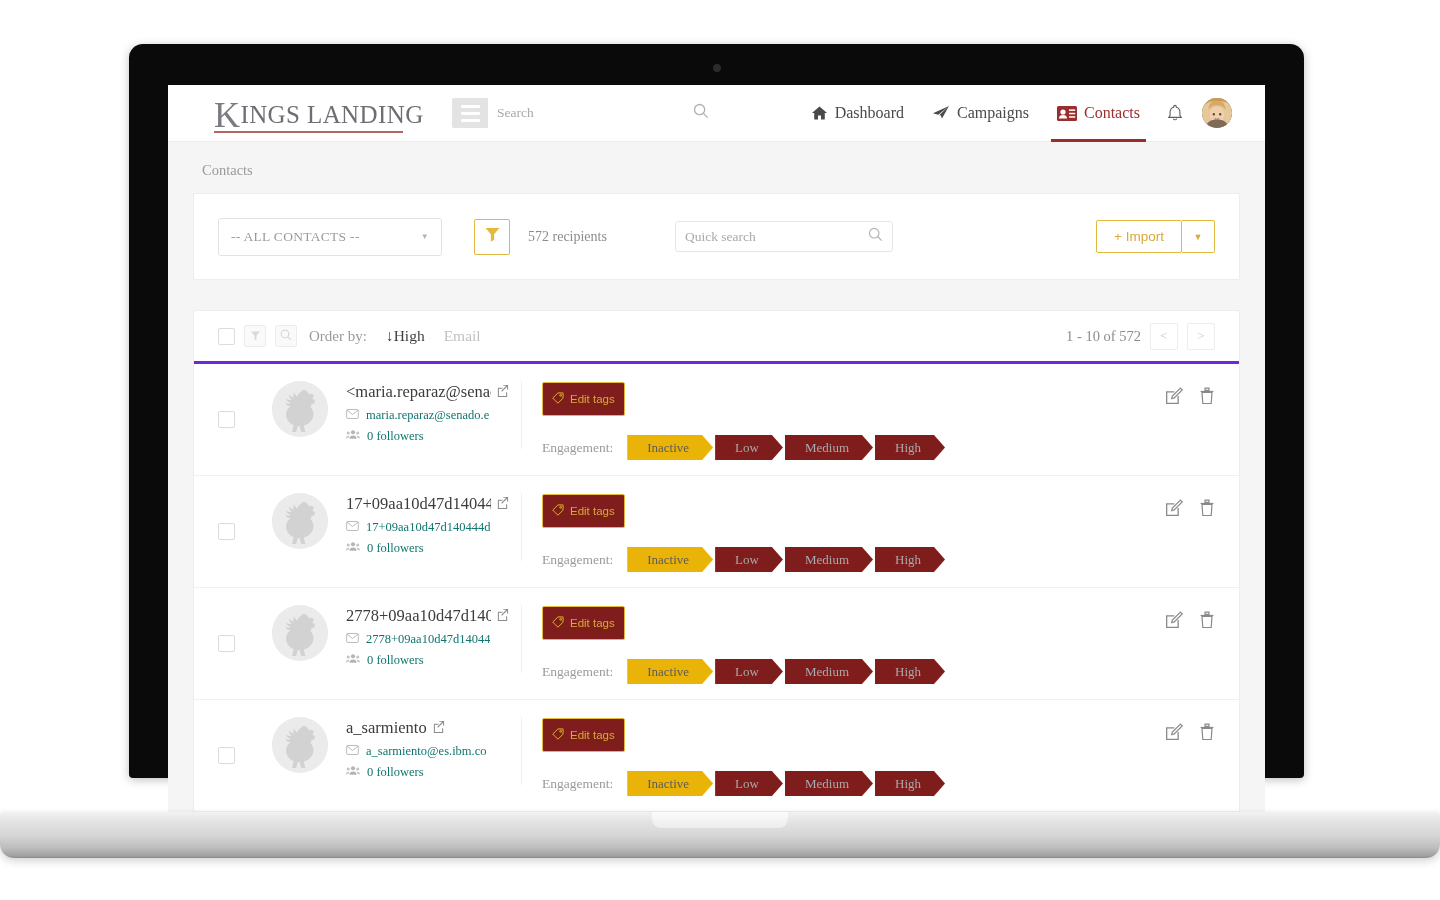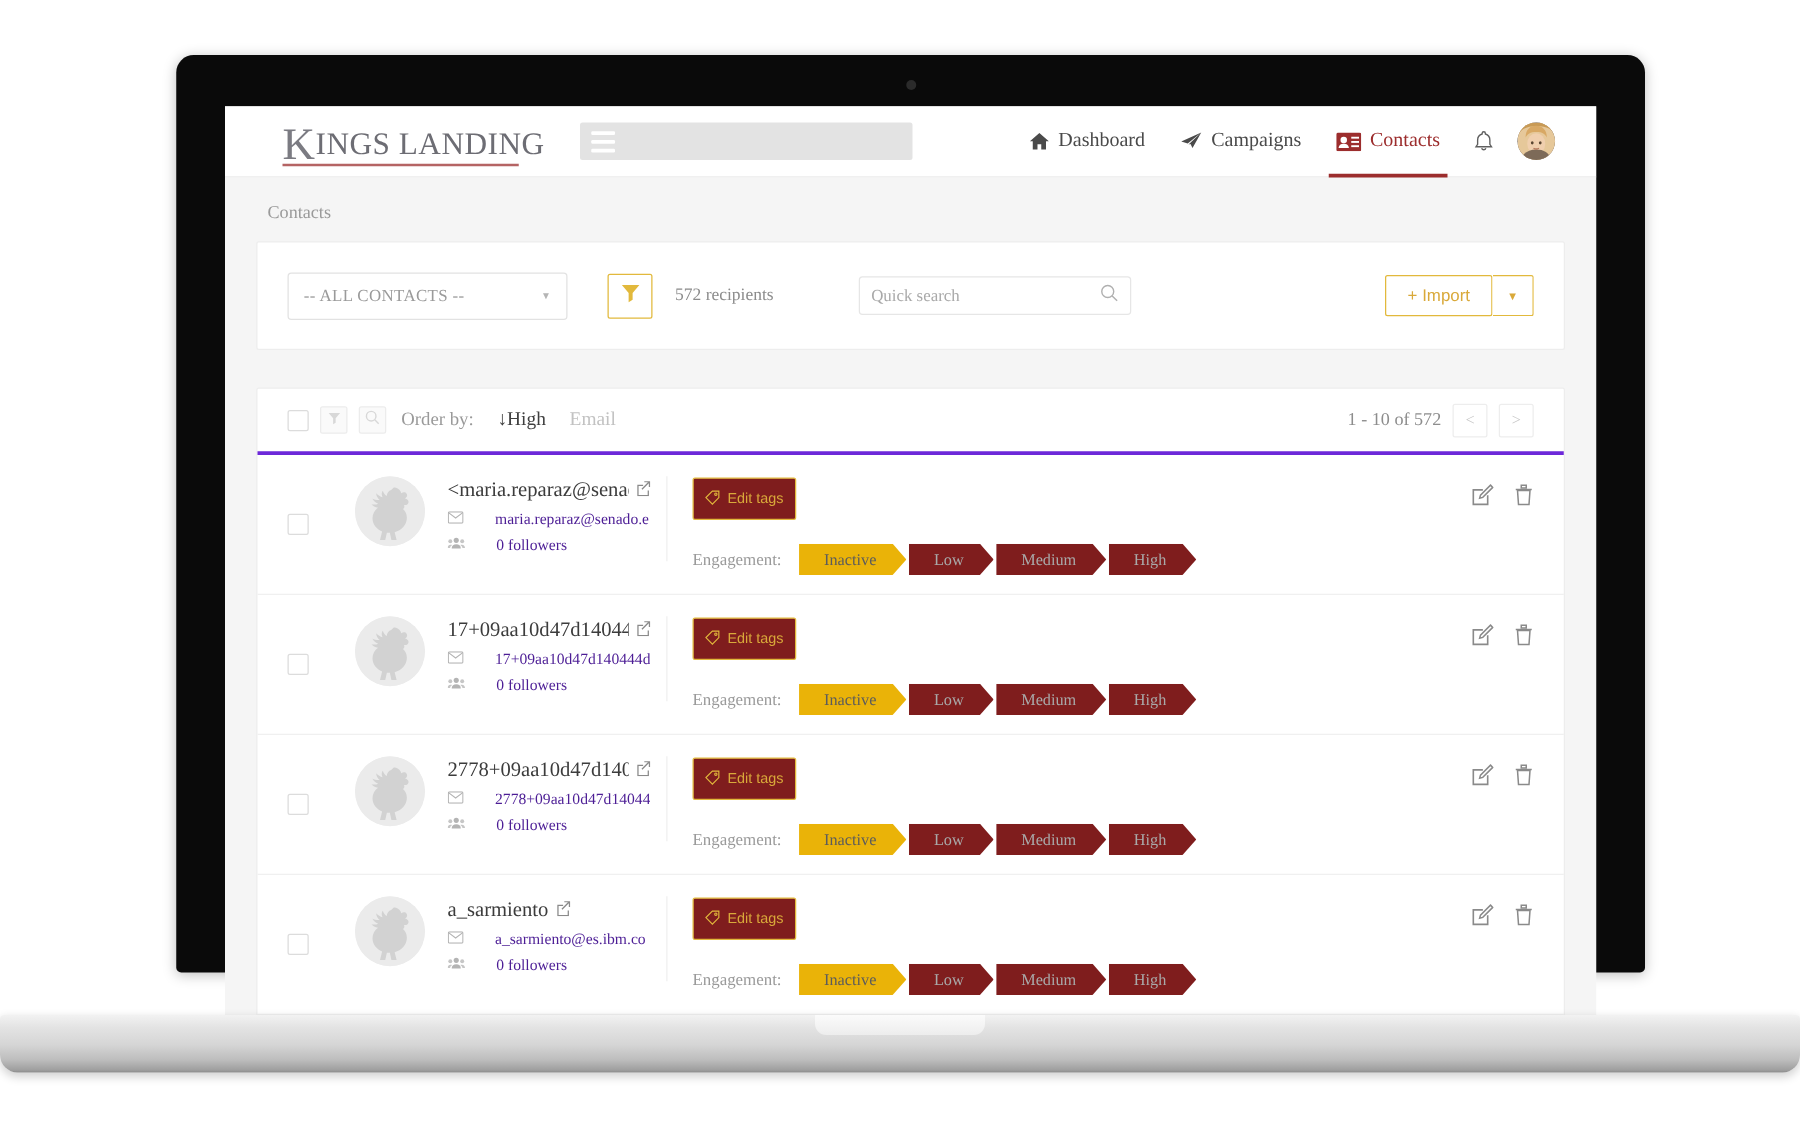--- a/index.html
+++ b/index.html
@@ -8,21 +8,21 @@
     width: 1440px;
     height: 900px;
     overflow: hidden;
     background: #ffffff;
     font-family: "Liberation Serif", serif;
   }
 
   
   #laptop-frame {
     position: absolute;
-    left: 141px;
+    left: 129px;
     top: 44px;
     width: 1175px;
     height: 734px;
     background: #0a0a0a;
     border-radius: 14px 14px 4px 4px;
     box-shadow: 0 2px 10px rgba(0,0,0,.25);
   }
   #webcam-dot {
     position: absolute;
     left: 50%;
@@ -357,23 +357,23 @@
   .contact-name .nm {
     overflow: hidden;
     text-overflow: clip;
     white-space: nowrap;
     max-width: 150px;
     display: inline-block;
   }
   .contact-line {
     display: flex;
     align-items: center;
-    gap: 25px;
+    gap: 7px;
     font-size: 12.5px;
-    color: #4c1d95;
+    color: #0f766e;
     margin-top: 6px;
     white-space: nowrap;
   }
   .contact-line .txt { overflow: hidden; white-space: nowrap; }
 
   .row-mid { margin-left: 20px; flex: 1; padding-top: 1px; }
   .edit-tags {
     display: inline-flex;
     align-items: center;
     gap: 6px;
@@ -430,20 +430,29 @@
       <div class="logo">
         <div class="logo-text"><span class="big">K</span><span>INGS LANDING</span></div>
         <div class="logo-rule"></div>
       </div>
 
       <div class="searchwrap">
         <div class="hamburger">
           <span></span>
             <span></span>
             <span></span>
+        </div>
+        <div class="searchbox">
+          <input type="text" placeholder="Search" style="">
+          <span>
+            <svg width="16" height="16" viewBox="0 0 16 16">
+                <circle cx="6.6" cy="6.6" r="5.1" fill="none" stroke="#b0b0b0" stroke-width="1.3"></circle>
+                <line x1="10.4" y1="10.4" x2="14.6" y2="14.6" stroke="#b0b0b0" stroke-width="1.3"></line>
+              </svg>
+          </span>
         </div>
       </div>
 
       <div class="nav">
         <div class="nav-item">
           <span class="nav-icon">
             <svg width="17" height="16" viewBox="0 0 18 16">
                 <path d="M9 1 L17 8 h-2.4 v7 h-4 v-4.4 h-3.2 V15 h-4 V8 H1 Z" fill="#4a4a4a"></path>
               </svg>
           </span>

